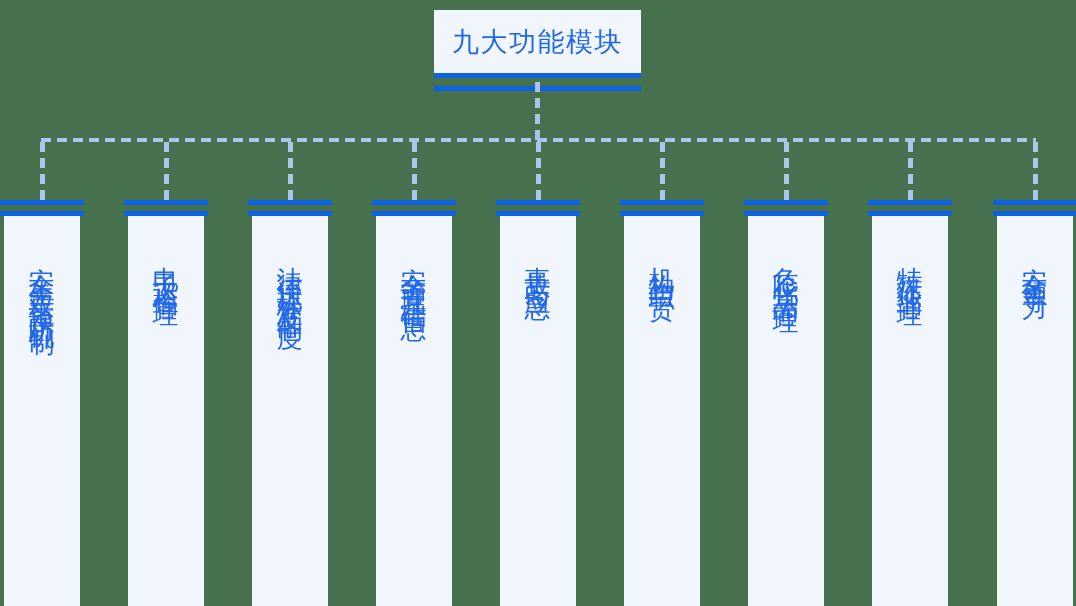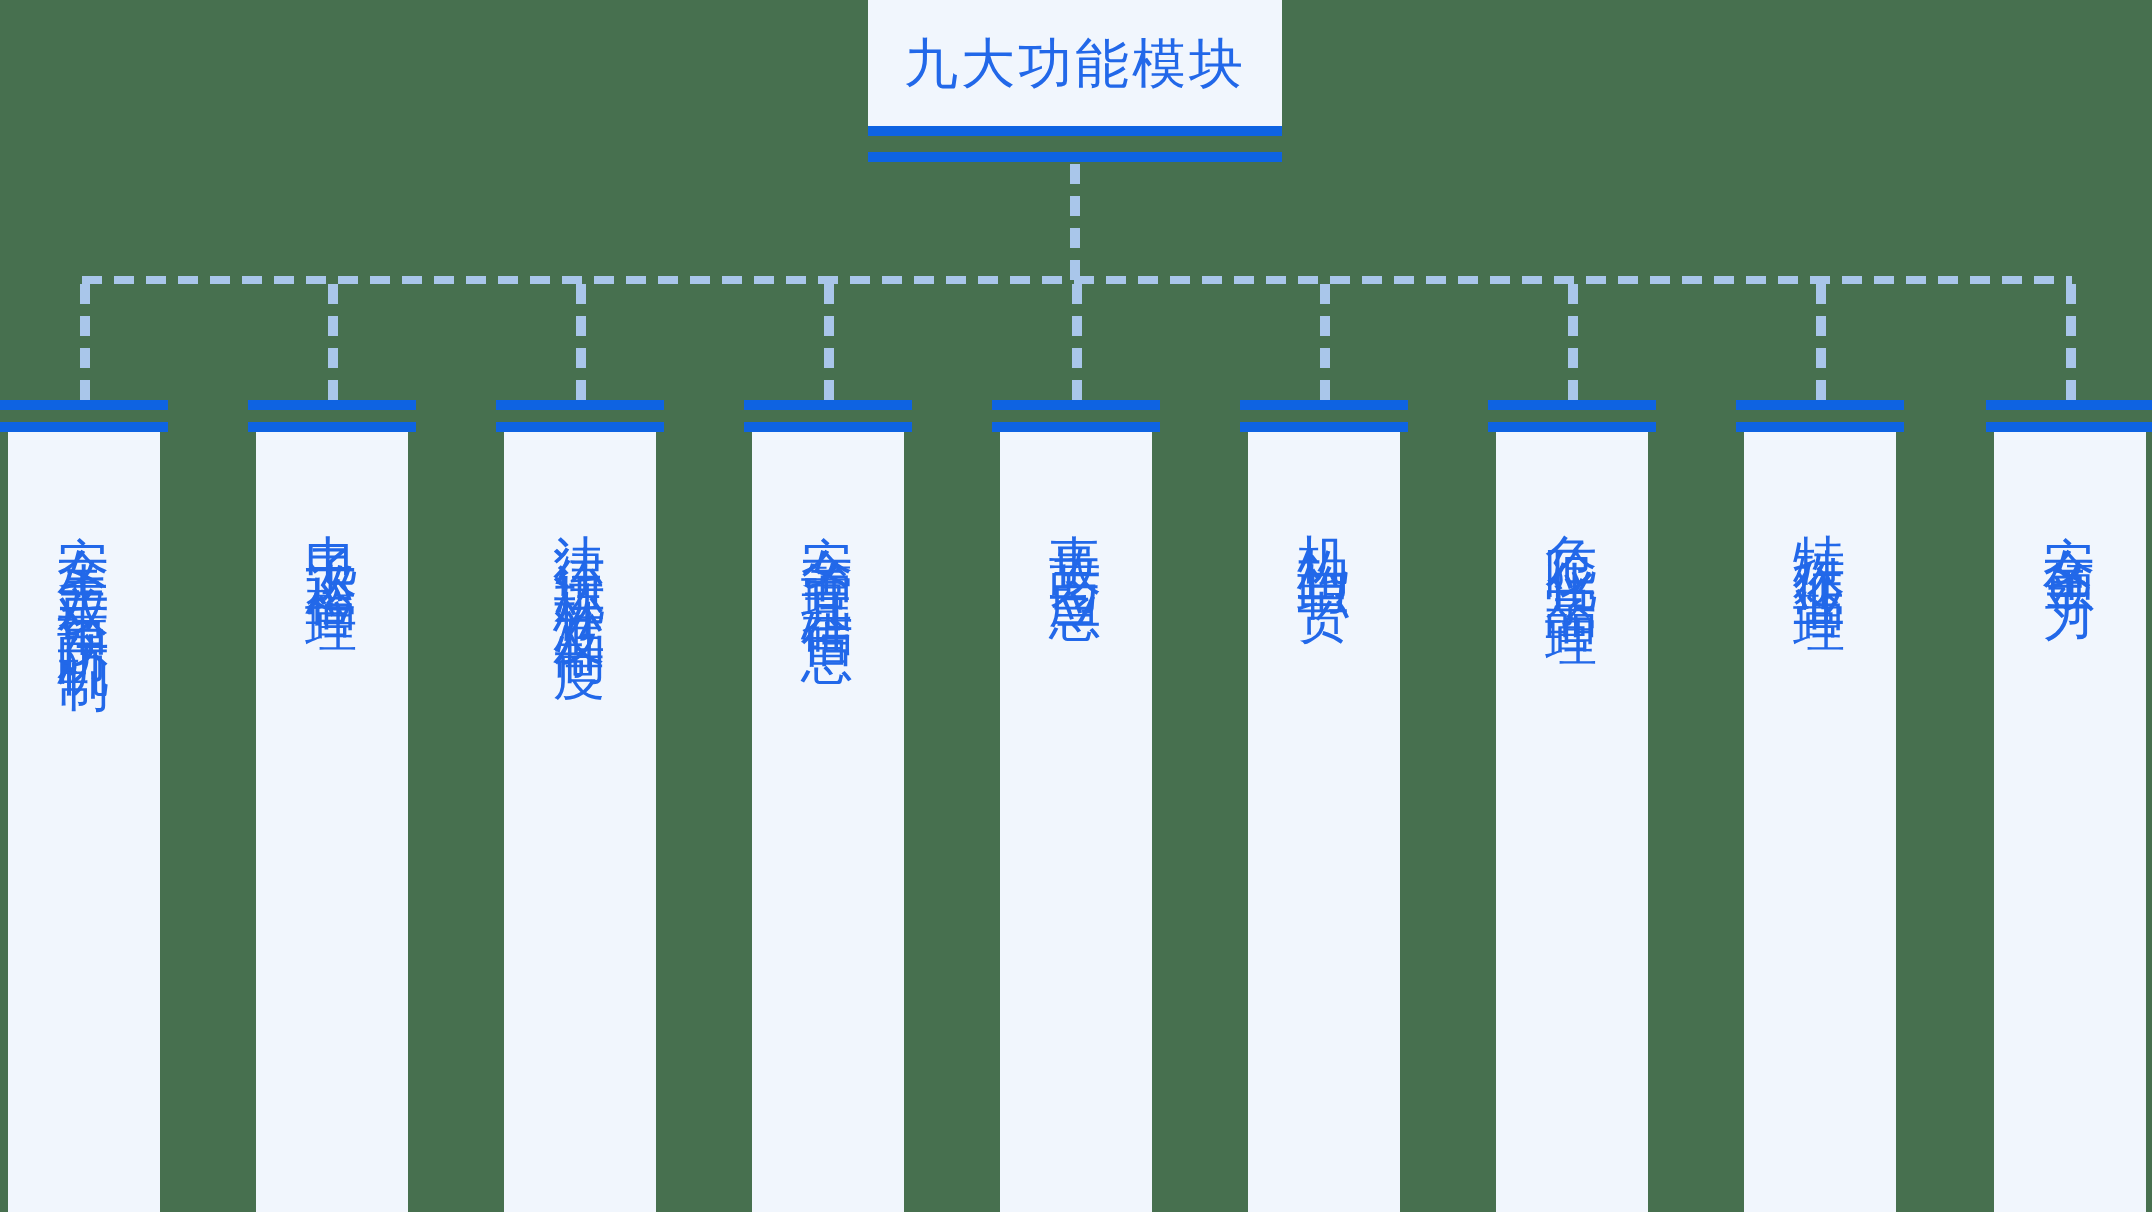--- a/index.html
+++ b/index.html
@@ -17,21 +17,21 @@
   .canvas{
     position:relative;
     width:1076px;
     height:606px;
     background:var(--bg);
     overflow:hidden;
   }
   
   .root-group{
     position:absolute;
-    left:434px; top:0;
+    left:434px; top:10px;
     width:207px;
   }
   .root-box{
     height:63px;
     background:var(--panel);
     border-bottom:5px solid var(--accent);
     display:flex;
     align-items:center;
     justify-content:center;
   }

